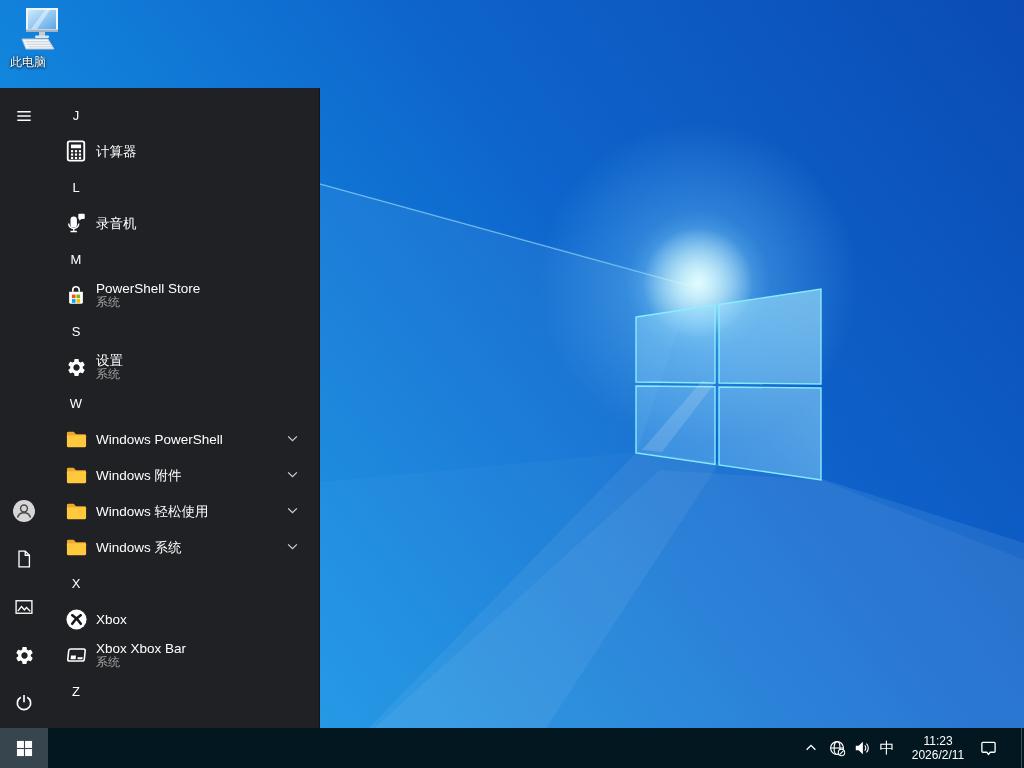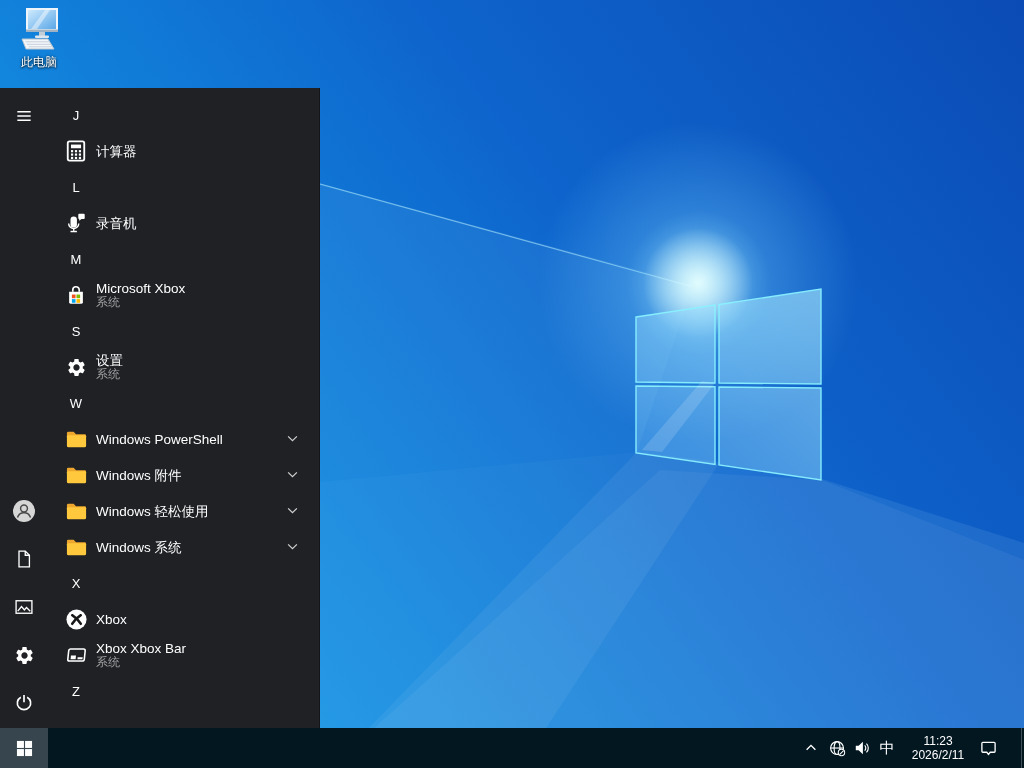--- a/index.html
+++ b/index.html
@@ -4,21 +4,21 @@
 <style>
   * { margin:0; padding:0; box-sizing:border-box; }
   html,body { width:1024px; height:768px; overflow:hidden; background:#000;
     font-family:"Liberation Sans","DejaVu Sans",sans-serif; }
   .screen { position:relative; width:1024px; height:768px; overflow:hidden; }
 
   
   .wallpaper { position:absolute; left:0; top:0; width:1024px; height:768px; display:block; }
 
   
-  .desktop-icon { position:absolute; left:10px; top:6px; width:58px; text-align:center; cursor:default; }
+  .desktop-icon { position:absolute; left:10px; top:6px; width:58px; cursor:default; }
   .desktop-icon svg { display:block; margin:0 auto; }
   .desktop-icon-label { margin-top:1px; font-size:12px; color:#fff;
     text-shadow:0 1px 2px rgba(0,0,0,.85), 0 0 3px rgba(0,0,0,.6); line-height:14px; }
 
   
   .start-menu { position:absolute; left:0; top:88px; width:320px; height:640px;
     background:var(--start-menu-bg); display:flex; overflow:hidden;
     border-right:1px solid rgba(0,0,0,.35); }
   .rail { position:relative; width:48px; flex:0 0 48px; }
   .rail button { position:absolute; left:0; width:48px; height:48px; background:none; border:0;
@@ -220,21 +220,21 @@
             <svg width="22" height="22" viewBox="0 0 24 24">
               <path d="M4.5 8.5 h15 V20 a1.5 1.5 0 0 1 -1.5 1.5 H6 A1.5 1.5 0 0 1 4.5 20 z" fill="#fff"></path>
               <path d="M8.5 8.5 V6.5 a3.5 3.5 0 0 1 7 0 V8.5" fill="none" stroke="#fff" stroke-width="1.8"></path>
               <rect x="7.5" y="11.5" width="4" height="4" fill="var(--ms-red)"></rect>
               <rect x="12.5" y="11.5" width="4" height="4" fill="var(--ms-green)"></rect>
               <rect x="7.5" y="16.5" width="4" height="4" fill="var(--ms-blue)"></rect>
               <rect x="12.5" y="16.5" width="4" height="4" fill="var(--ms-yellow)"></rect>
             </svg>
           </span>
           <span class="app-text">
-            <span class="app-title">Microsoft Xbox</span>
+            <span class="app-title">PowerShell Store</span>
             <span class="app-sub">系统</span>
           </span>
         </div>
         <div class="section-header">
           <span class="letter">S</span>
         </div>
         <div class="app-row">
           <span class="app-icon">
             <svg width="21" height="21" viewBox="0 0 24 24">
               <path fill="#fff" d="M19.14 12.94c.04-.3.06-.61.06-.94s-.02-.64-.07-.94l2.03-1.58c.18-.14.23-.41.12-.61l-1.92-3.32c-.12-.22-.37-.29-.59-.22l-2.39.96c-.5-.38-1.03-.7-1.62-.94l-.36-2.54c-.04-.24-.24-.41-.48-.41h-3.84c-.24 0-.43.17-.47.41l-.36 2.54c-.59.24-1.13.57-1.62.94l-2.39-.96c-.22-.08-.47 0-.59.22L2.74 8.87c-.12.21-.08.47.12.61l2.03 1.58c-.05.3-.09.63-.09.94s.02.64.07.94l-2.03 1.58c-.18.14-.23.41-.12.61l1.92 3.32c.12.22.37.29.59.22l2.39-.96c.5.38 1.03.7 1.62.94l.36 2.54c.05.24.24.41.48.41h3.84c.24 0 .44-.17.47-.41l.36-2.54c.59-.24 1.13-.56 1.62-.94l2.39.96c.22.08.47 0 .59-.22l1.92-3.32c.12-.22.07-.47-.12-.61l-2.01-1.58zM12 15.6c-1.98 0-3.6-1.62-3.6-3.6s1.62-3.6 3.6-3.6 3.6 1.62 3.6 3.6-1.62 3.6-3.6 3.6z"></path>

